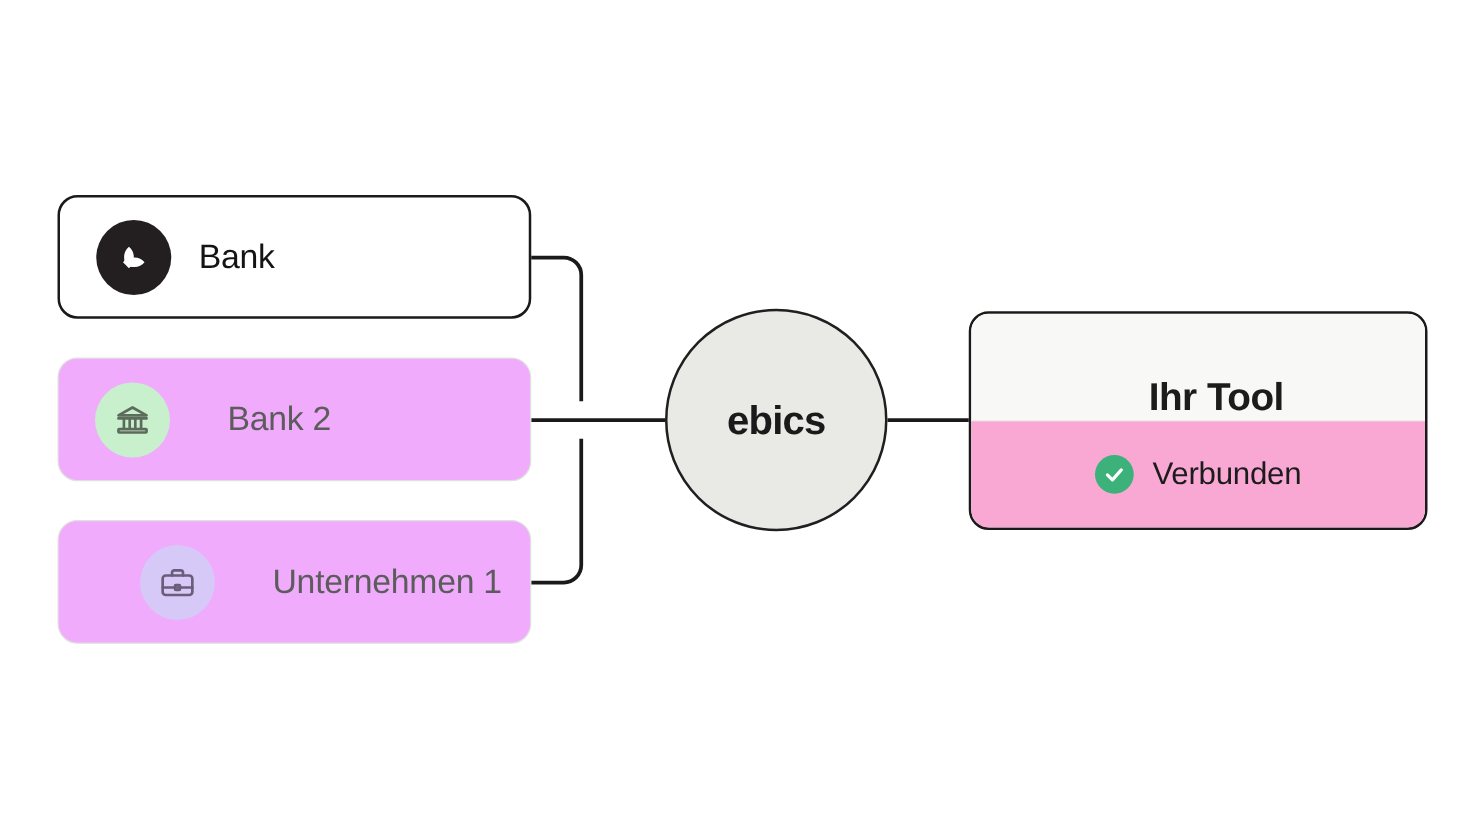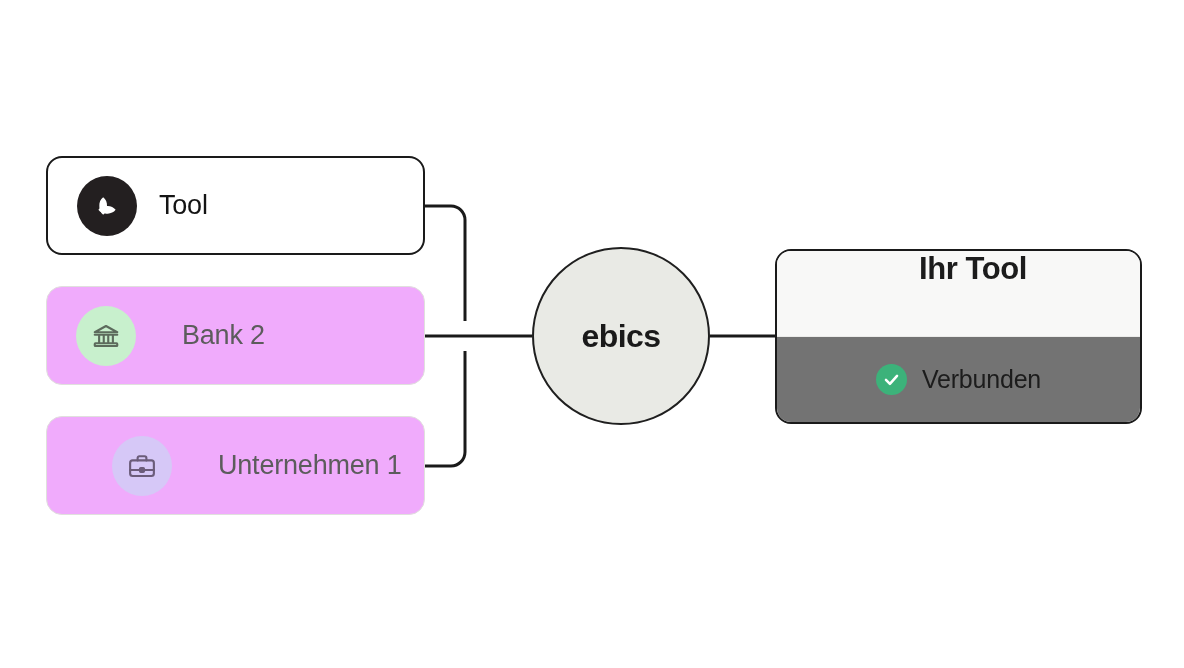--- a/index.html
+++ b/index.html
@@ -114,33 +114,33 @@
     background: #ffffff;
     z-index: 2;
     display: flex;
     flex-direction: column;
   }
   #dest-head {
     height: 85px;
     background: #f8f8f7;
     border-bottom: 1.5px solid #ececea;
     display: flex;
-    align-items: flex-start;
+    align-items: flex-end;
     justify-content: center;
     padding-left: 29px;
   }
   #dest-head .title {
     font-size: 31px;
     font-weight: bold;
     color: #1c1c1c;
     letter-spacing: -0.4px;
   }
   #dest-body {
     flex: 1;
-    background: #737373;
+    background: #f9a8d4;
     display: flex;
     align-items: center;
     justify-content: center;
     gap: 15px;
   }
   #dest-body .status-text {
     font-size: 25px;
     color: #1c1c1c;
     letter-spacing: -0.2px;
   }
@@ -173,21 +173,21 @@
     </g>
   </svg>
 
   <div class="src-card active">
     <div class="src-avatar dark">
       <svg width="34" height="34" viewBox="0 0 32 32" xmlns="http://www.w3.org/2000/svg">
         <path fill="#ffffff" d="M16 16c-2.1-2.4-5.1-3.6-8.3-3.2 -.4 3.2 .8 6.2 3.2 8.3 2.1 2.4 5.1 3.6 8.3 3.2 .4-3.2-.8-6.2-3.2-8.3z" transform="rotate(45 16 16)"></path>
         <path fill="#ffffff" d="M16 16c2.1-2.4 5.1-3.6 8.3-3.2 .4 3.2-.8 6.2-3.2 8.3 -2.1 2.4-5.1 3.6-8.3 3.2 -.4-3.2 .8-6.2 3.2-8.3z" transform="rotate(45 16 16)"></path>
       </svg>
     </div>
-    <span class="src-label strong">Tool</span>
+    <span class="src-label strong">Bank</span>
   </div>
 
   <div class="src-card muted row2">
     <div class="src-avatar green">
       <svg width="30" height="30" viewBox="0 0 24 24" fill="none" stroke="#5c6b5c" stroke-width="1.7" stroke-linecap="round" stroke-linejoin="round" xmlns="http://www.w3.org/2000/svg">
         <path d="M3 9 L12 4 L21 9 Z"></path>
         <line x1="3" y1="11" x2="21" y2="11"></line>
         <line x1="6.5" y1="11.6" x2="6.5" y2="17.2"></line>
         <line x1="10.2" y1="11.6" x2="10.2" y2="17.2"></line>
         <line x1="13.8" y1="11.6" x2="13.8" y2="17.2"></line>

